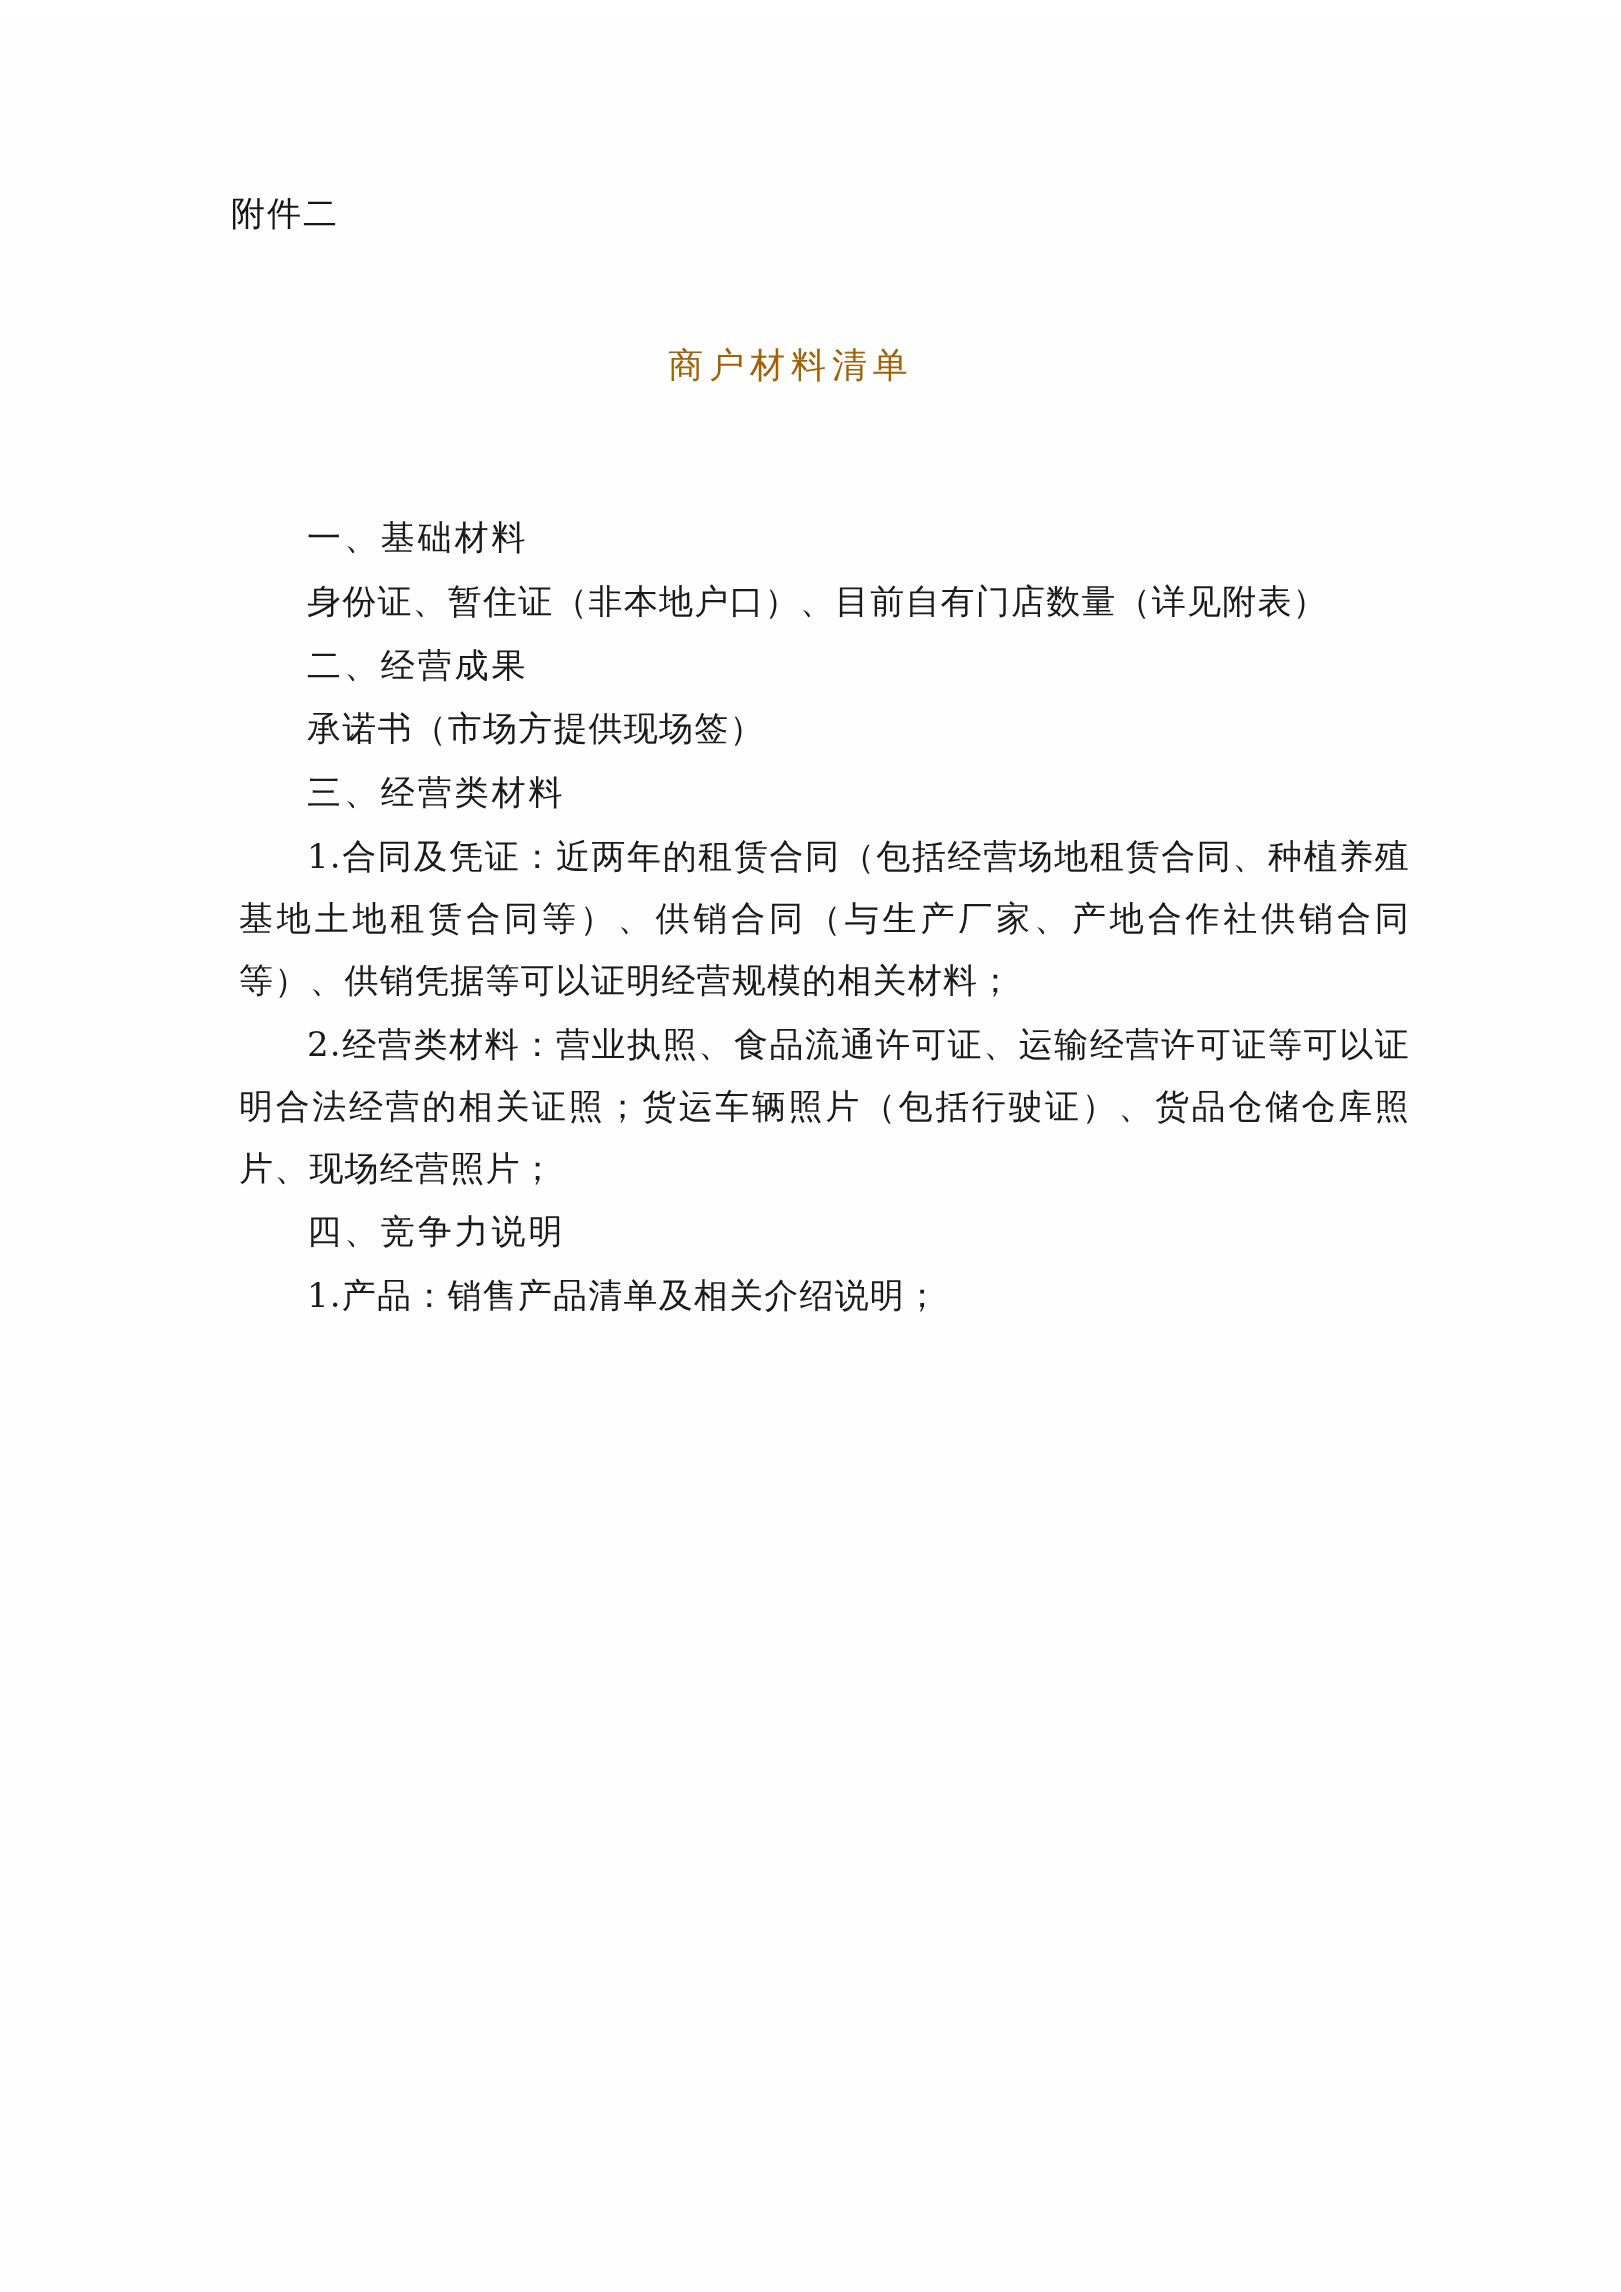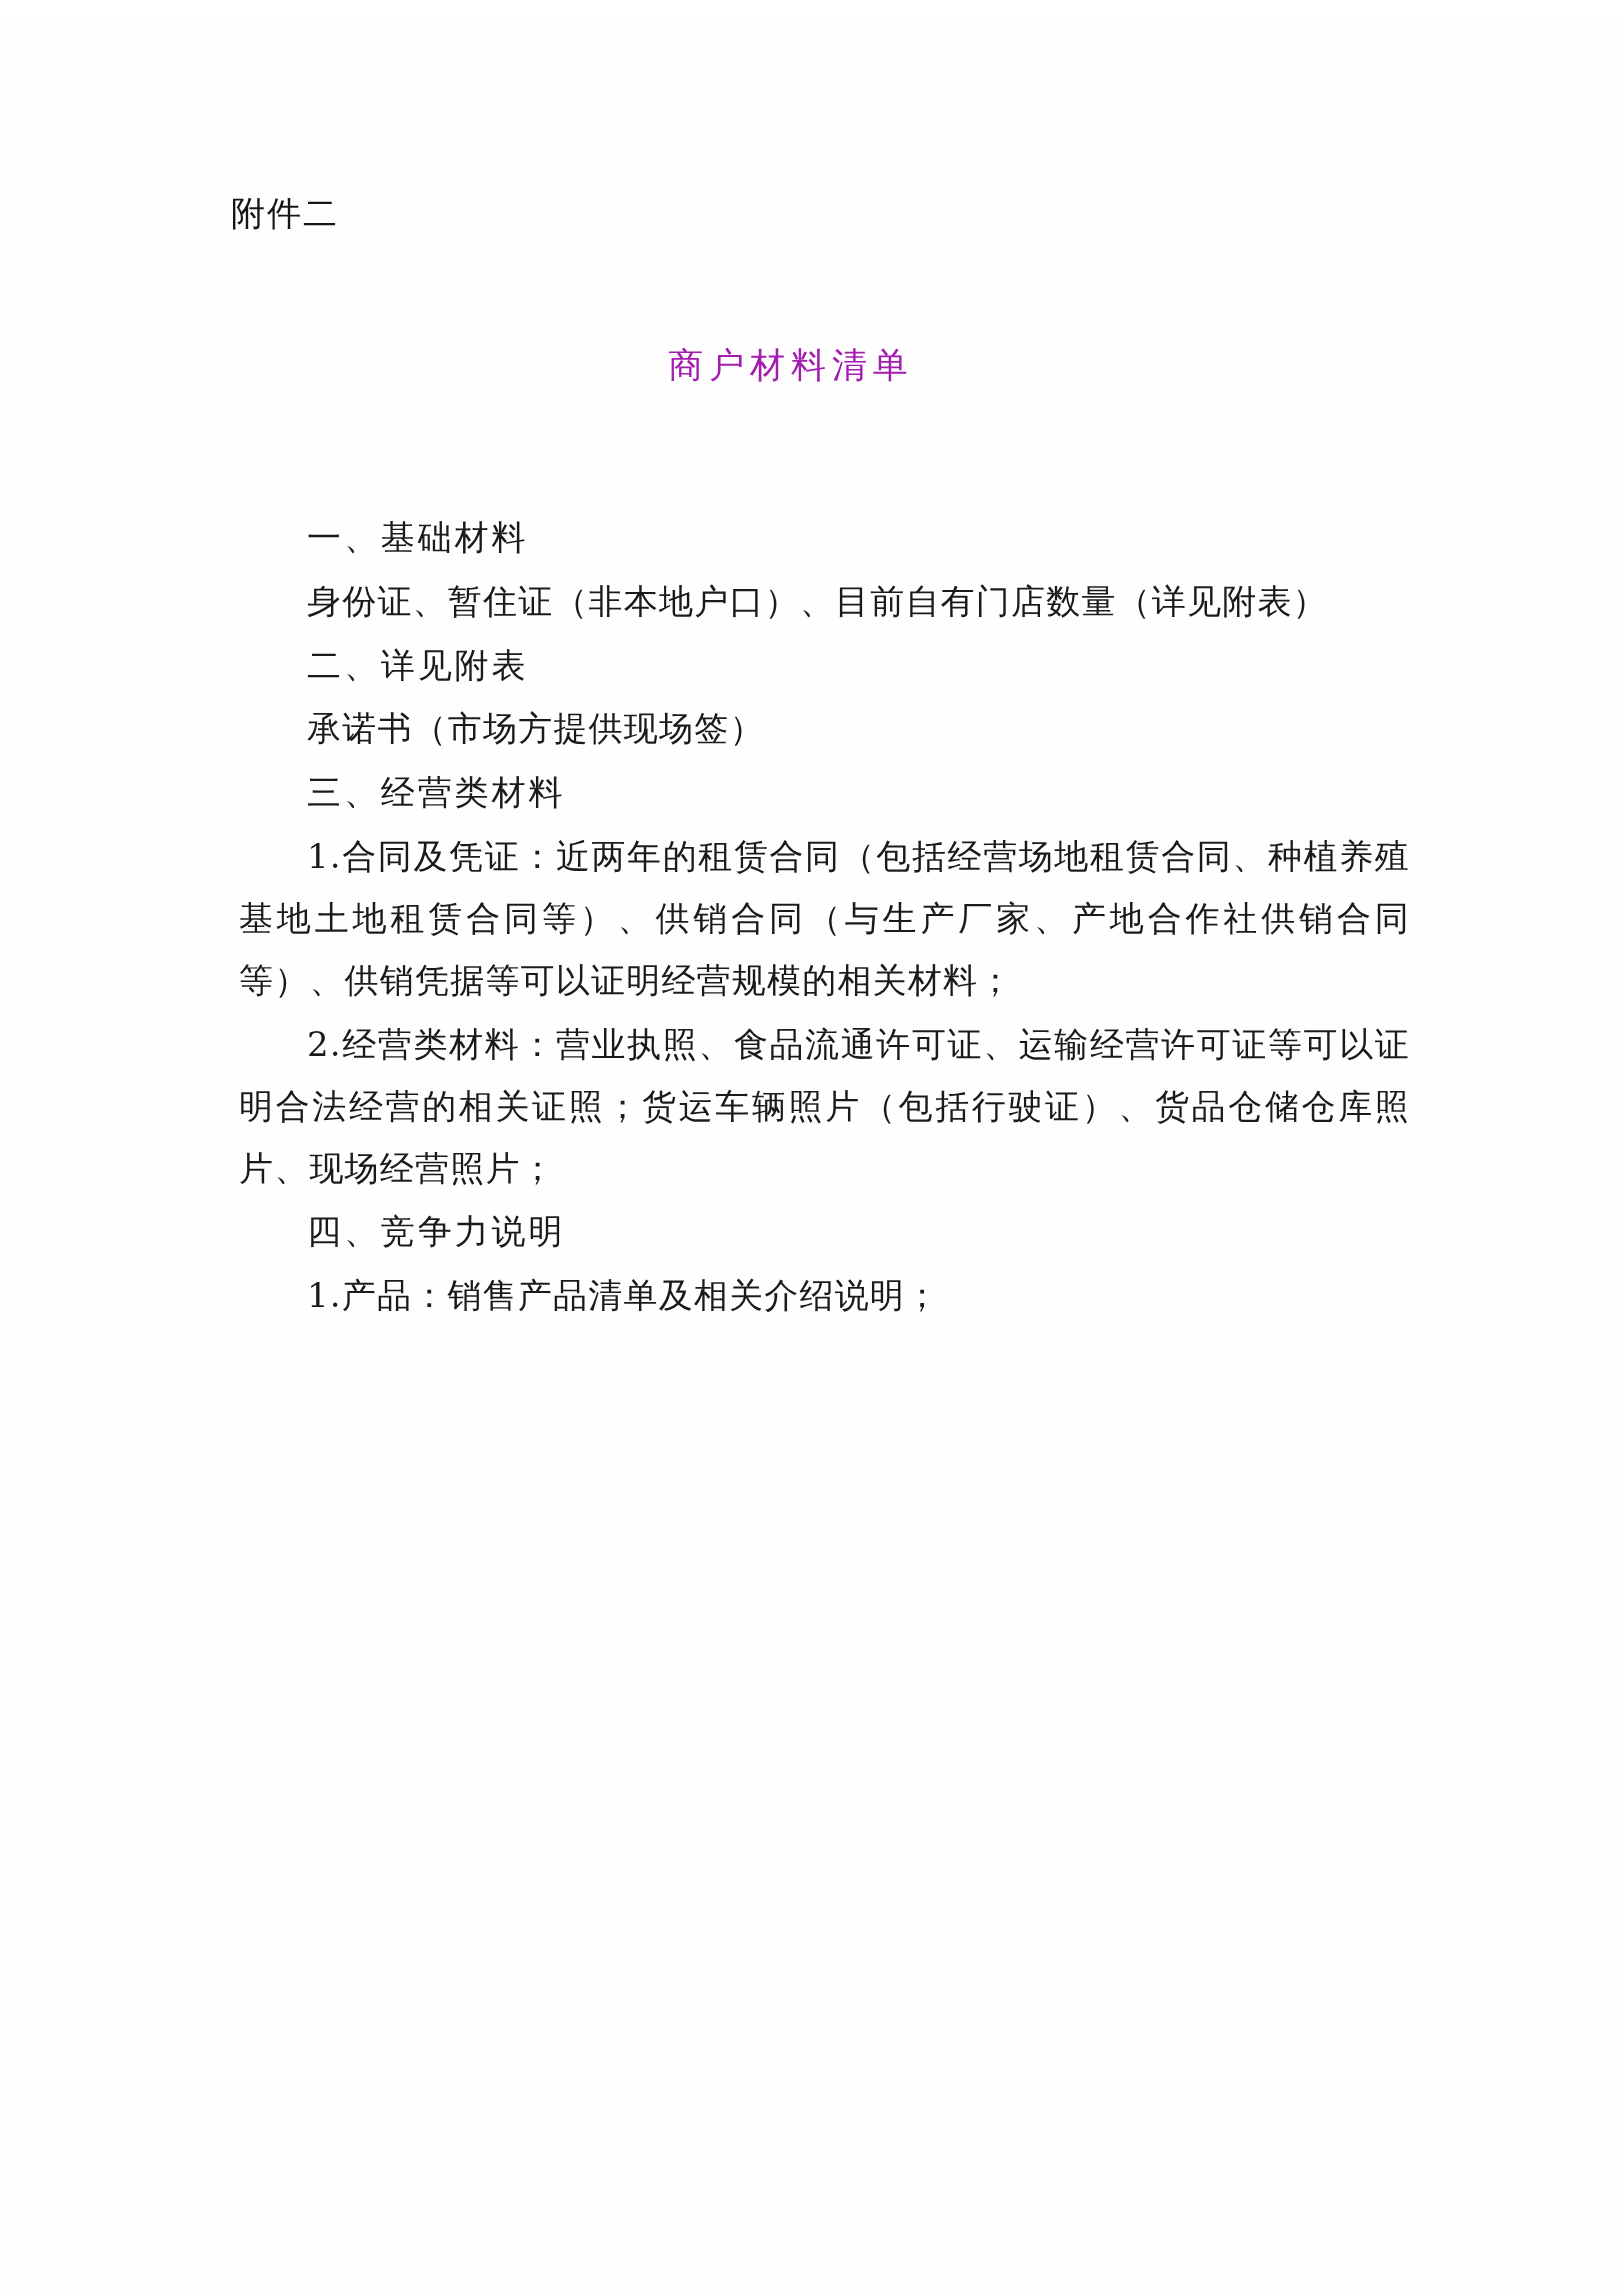--- a/index.html
+++ b/index.html
@@ -30,21 +30,21 @@
     letter-spacing: 2px;
     line-height: 1.2;
     margin: 0 0 108px 0;
     color: #161616;
   }
   .doc-title {
     text-align: center;
     font-size: 35px;
     letter-spacing: 5.9px;
     margin: 0 0 118px 0;
-    color: #a21caf;
+    color: #a16207;
     padding-right: 59px;
   }
   .body-block {
     font-size: 34px;
     line-height: 1.82;
     letter-spacing: 1.2px;
     color: #1a1a1a;
     margin-left: 8px;
   }
   .para {
@@ -65,21 +65,21 @@
 
   <div class="attachment-label">附件二</div>
 
   <div class="doc-title">商户材料清单</div>
 
   <div class="body-block">
 
     <p class="para heading">一、基础材料</p>
     <p class="para">身份证、暂住证（非本地户口）、目前自有门店数量（详见附表）</p>
 
-    <p class="para heading">二、详见附表</p>
+    <p class="para heading">二、经营成果</p>
     <p class="para">承诺书（市场方提供现场签）</p>
 
     <p class="para heading">三、经营类材料</p>
     <p class="para">1.合同及凭证：近两年的租赁合同（包括经营场地租赁合同、种植养殖基地土地租赁合同等）、供销合同（与生产厂家、产地合作社供销合同等）、供销凭据等可以证明经营规模的相关材料；</p>
     <p class="para">2.经营类材料：营业执照、食品流通许可证、运输经营许可证等可以证明合法经营的相关证照；货运车辆照片（包括行驶证）、货品仓储仓库照片、现场经营照片；</p>
 
     <p class="para heading">四、竞争力说明</p>
     <p class="para">1.产品：销售产品清单及相关介绍说明；</p>
 
   </div>

